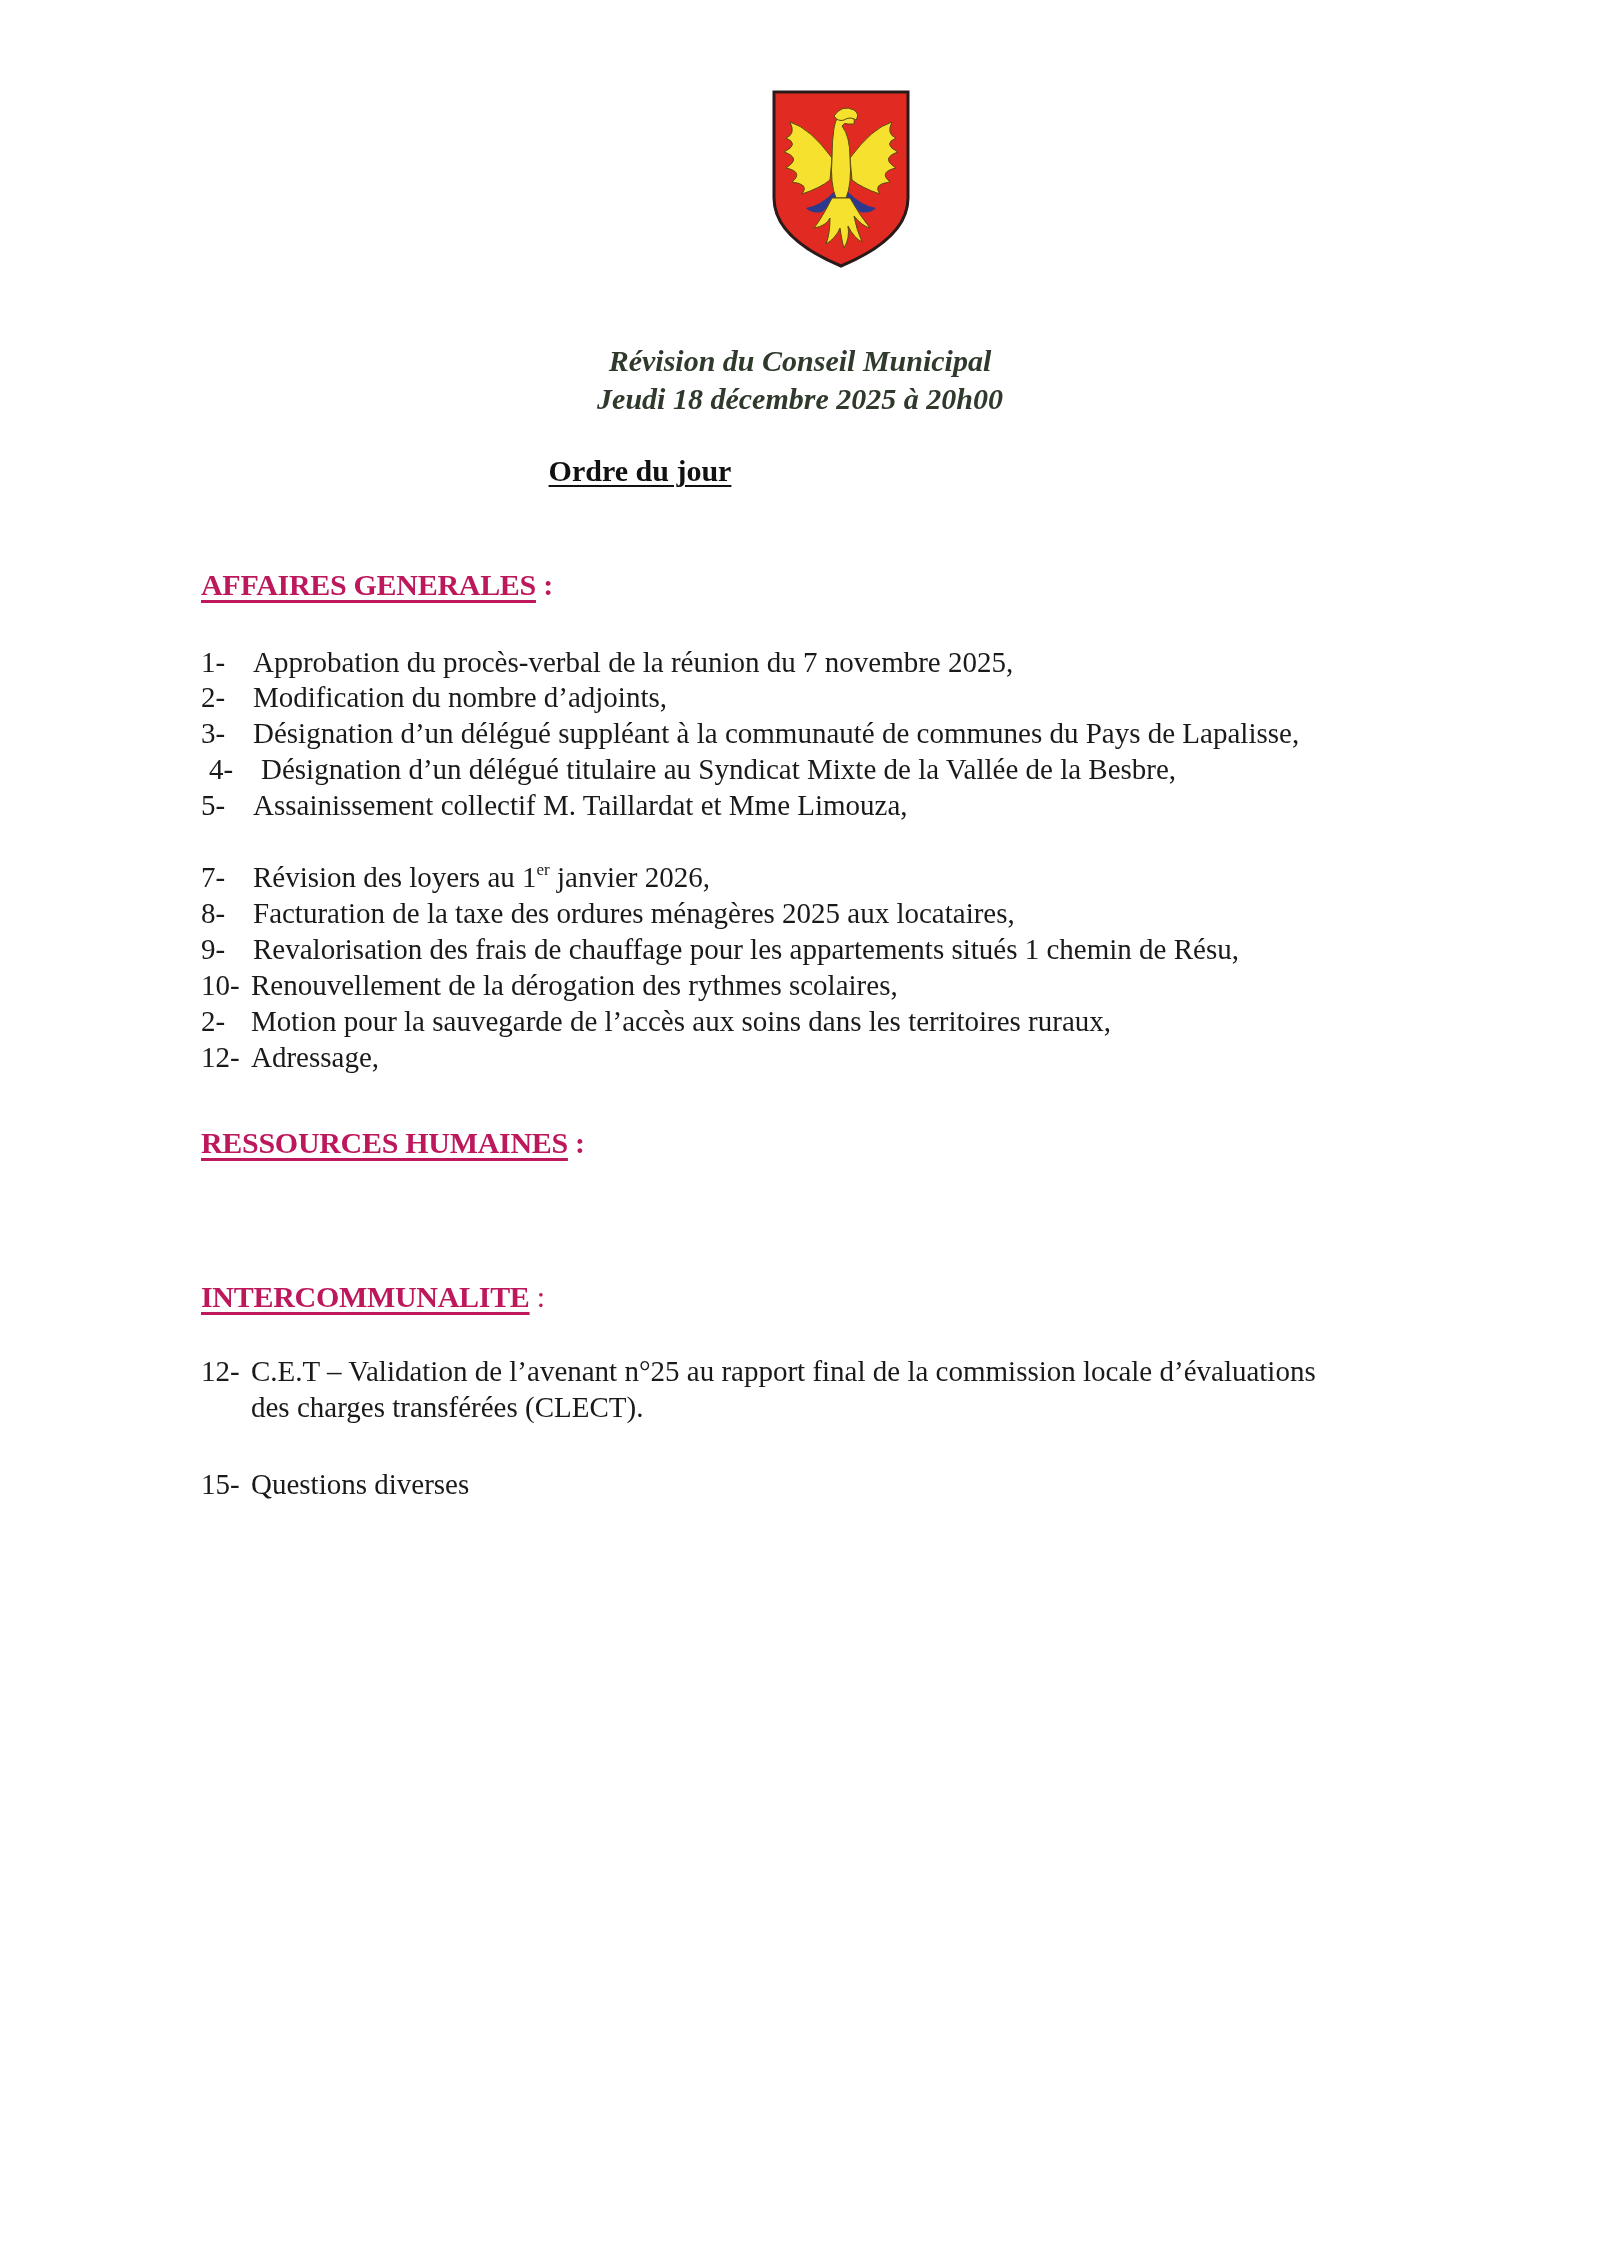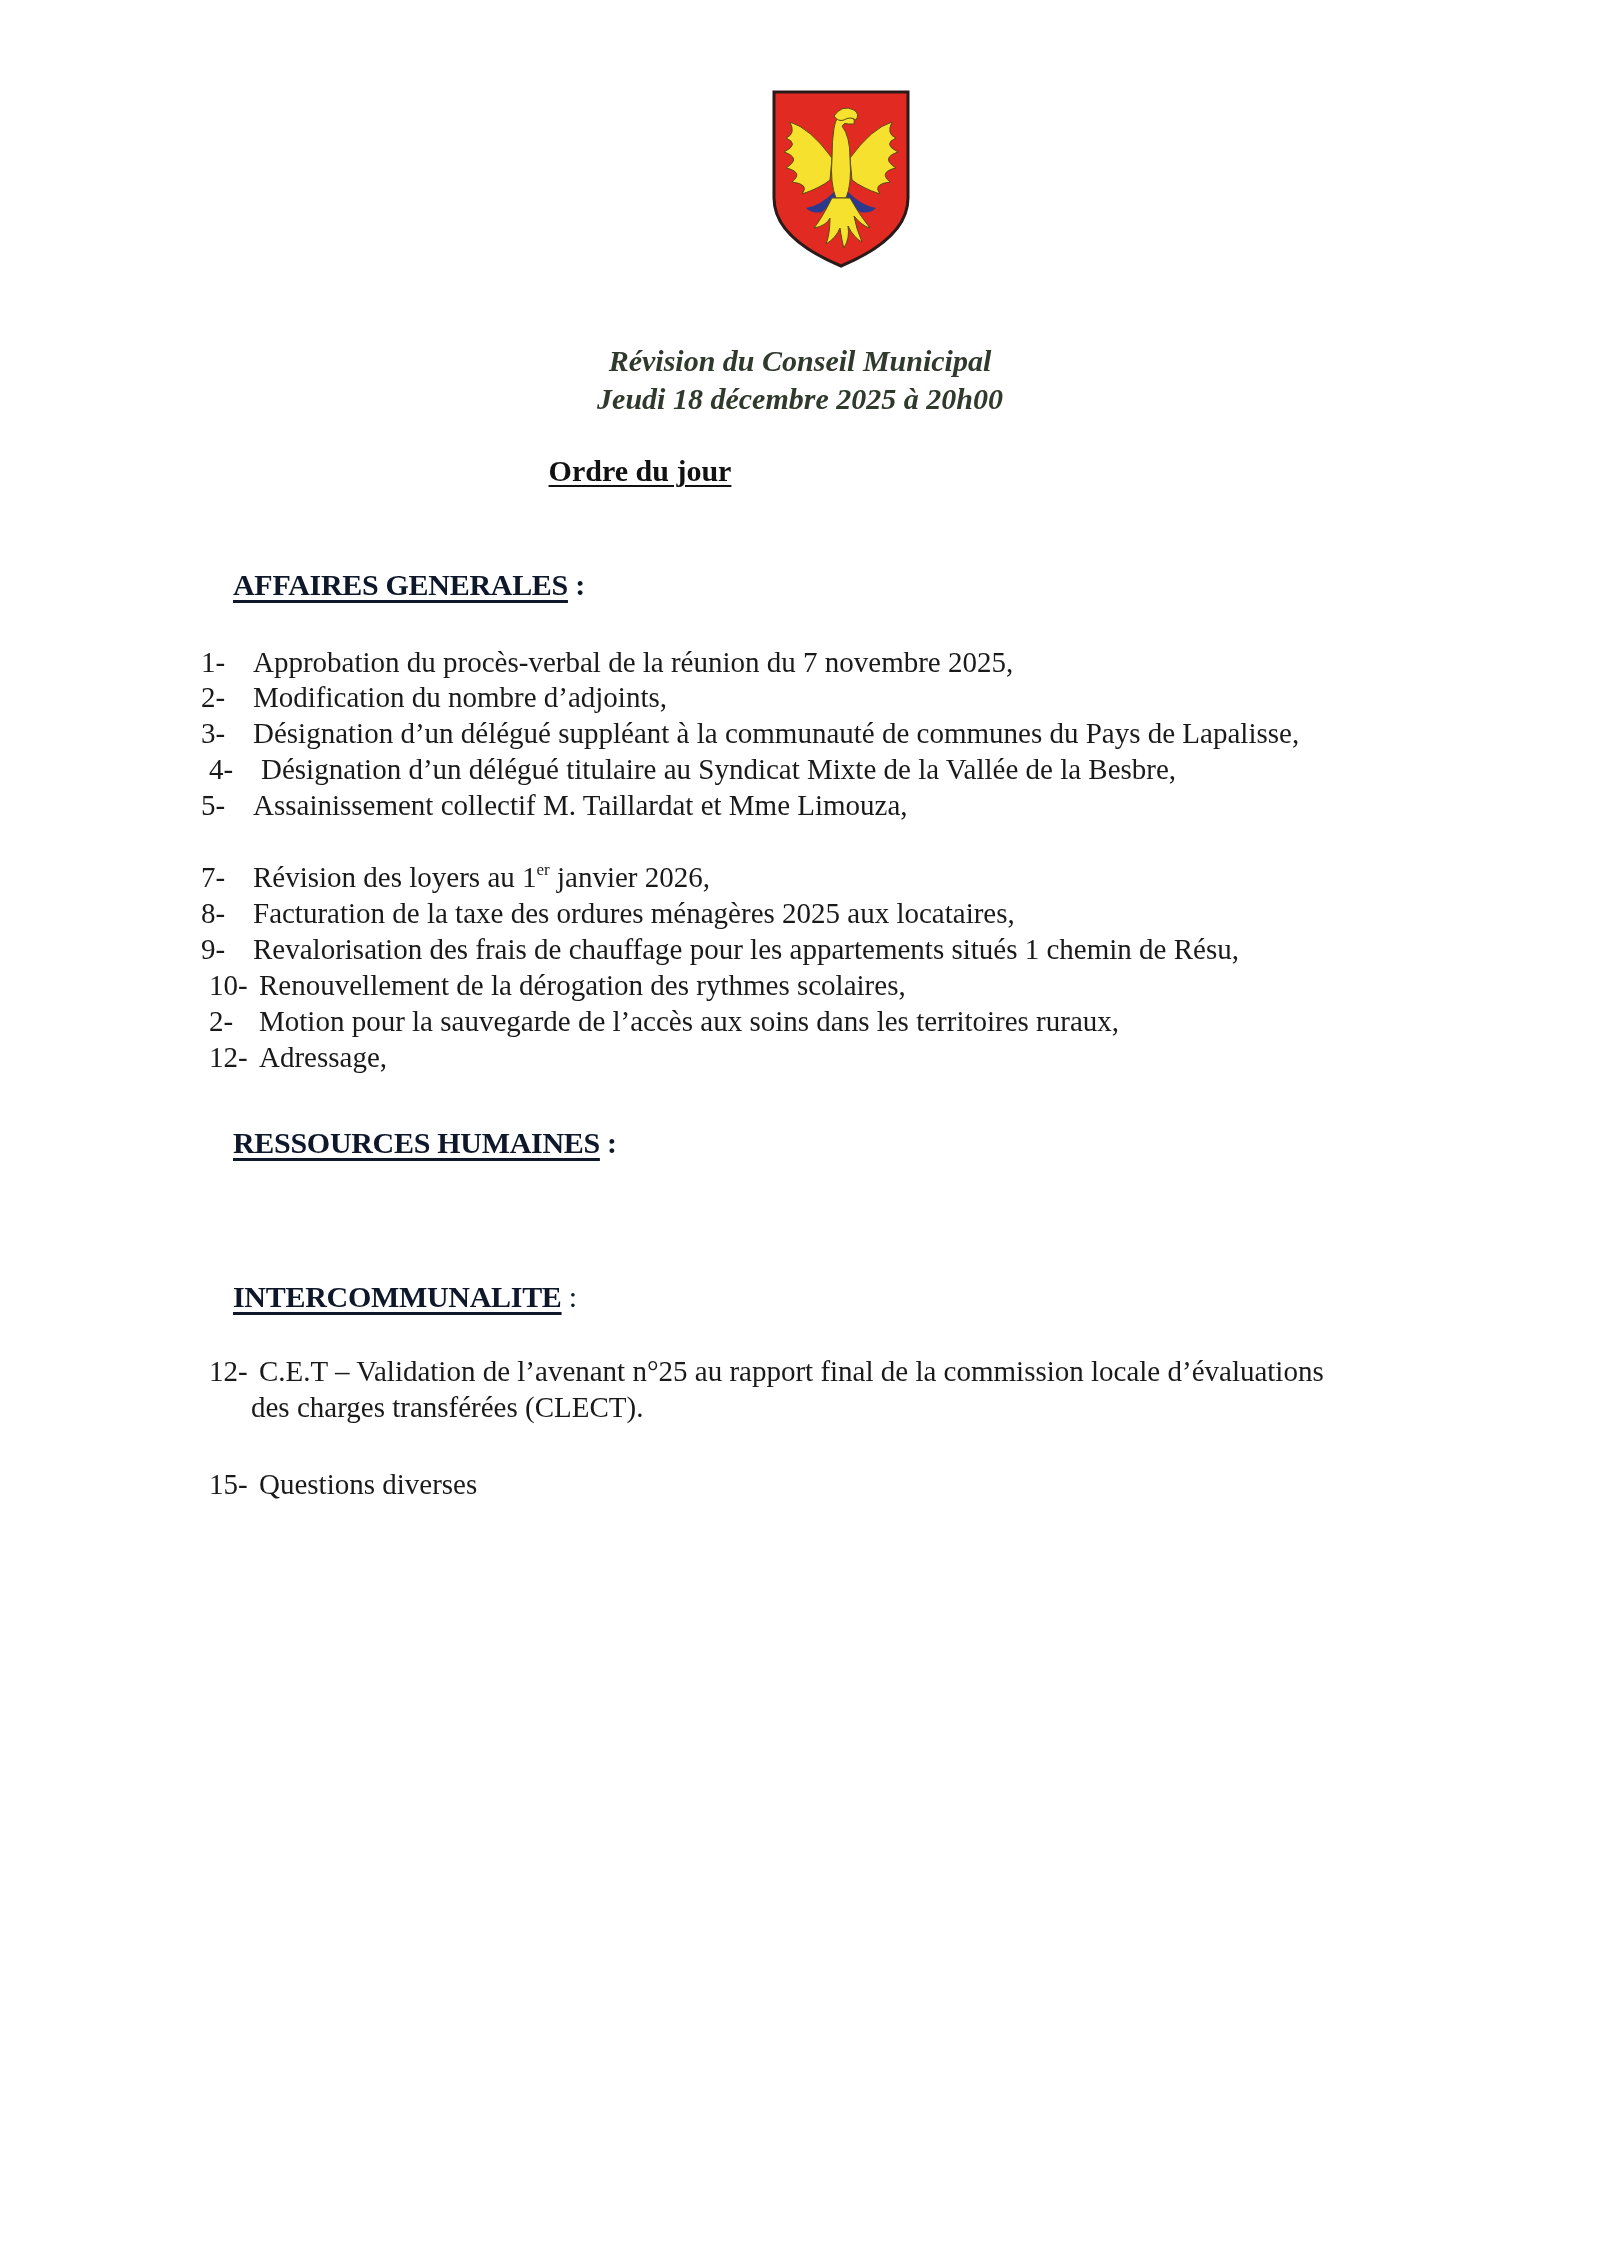--- a/index.html
+++ b/index.html
@@ -53,44 +53,42 @@
       text-decoration: underline;
       text-decoration-thickness: 2px;
       text-underline-offset: 4px;
       color: #111;
     }
     .section-title {
       position: absolute;
       left: 201px;
       font-weight: bold;
       font-size: 30px;
-      color: #0f172a;
+      color: #be185d;
       letter-spacing: -0.3px;
-      margin-left: 32px;
     }
     .section-title .ul {
       text-decoration: underline;
       text-decoration-thickness: 3px;
       text-underline-offset: 5px;
     }
     .item {
       position: absolute;
       left: 201px;
       font-size: 29px;
       line-height: 34px;
       color: #1a1a1a;
       white-space: nowrap;
     }
     .item .num {
       display: inline-block;
       width: 52px;
     }
     .item .num.wide {
       width: 50px;
-      margin-left: 8px;
     }
     .item.cont {
       left: 251px;
     }
     sup { font-size: 17px; line-height: 0; vertical-align: 12px; }
   </style>
 </head>
 <body>
 
 <div class="page">

